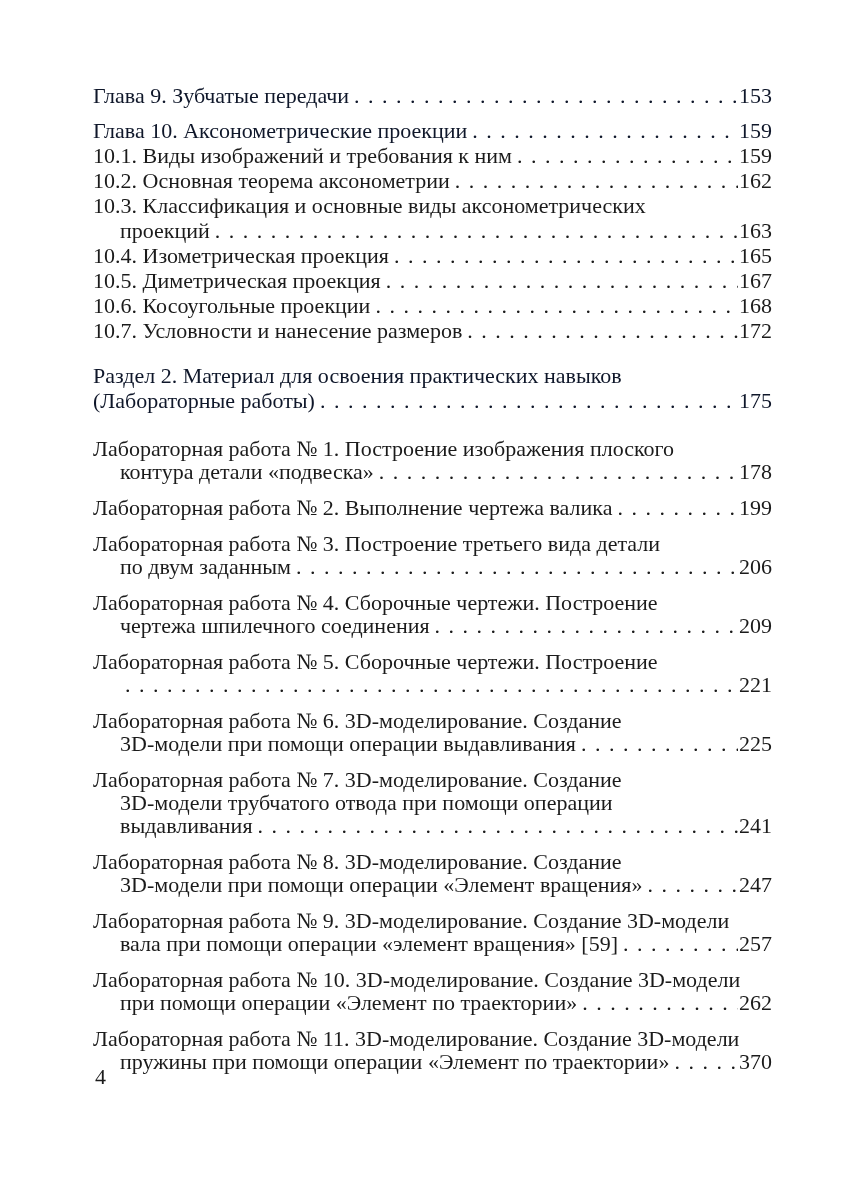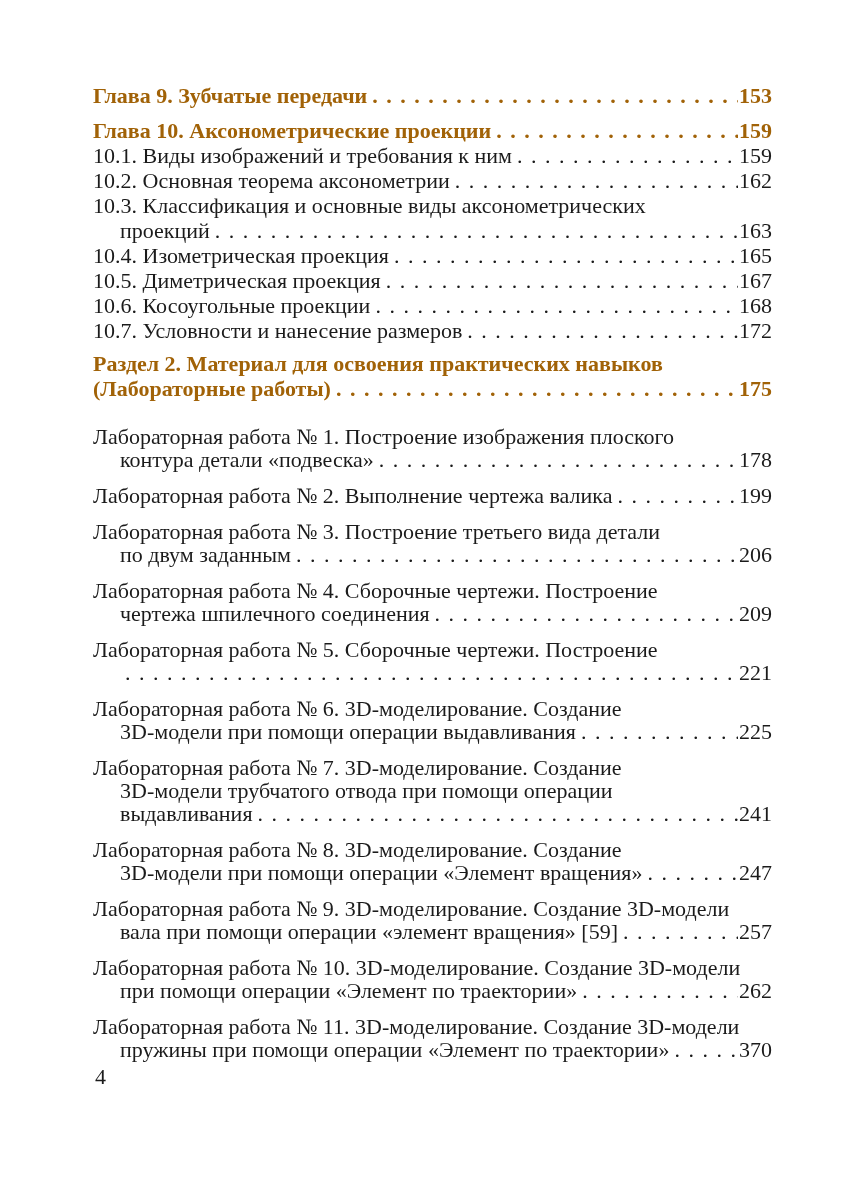--- a/index.html
+++ b/index.html
@@ -18,22 +18,22 @@
   }
   .toc {
     position: absolute;
     left: 93px;
     top: 83px;
     width: 679px;
   }
   .entry { margin: 0; }
   .entry.chapter .line,
   .entry.section .line {
-    font-weight: bold;
-    color: #a16207;
+    font-weight: normal;
+    color: #0f172a;
   }
   .line {
     display: flex;
     align-items: baseline;
     font-size: 22px;
     line-height: 25px;
     white-space: nowrap;
   }
   .entry.lab .line { line-height: 23px; }
   .line .txt { flex: 0 0 auto; white-space: nowrap; }
@@ -44,21 +44,21 @@
     white-space: nowrap;
     letter-spacing: 1.5px;
     margin-left: 5px;
     margin-right: 1px;
     min-width: 0;
   }
   .pg { flex: 0 0 auto; text-align: left; }
   
   .gap-sm { margin-bottom: 10px; }
   .gap-md { margin-bottom: 24px; }
-  .gap-lg { margin-bottom: 8px; }
+  .gap-lg { margin-bottom: 20px; }
   .gap-lab { margin-bottom: 13px; margin-top: 8px; }
   .footer-num {
     position: absolute;
     left: 95px;
     top: 1064px;
     font-size: 22px;
     line-height: 25px;
     color: #1b1b1b;
   }
 </style>

